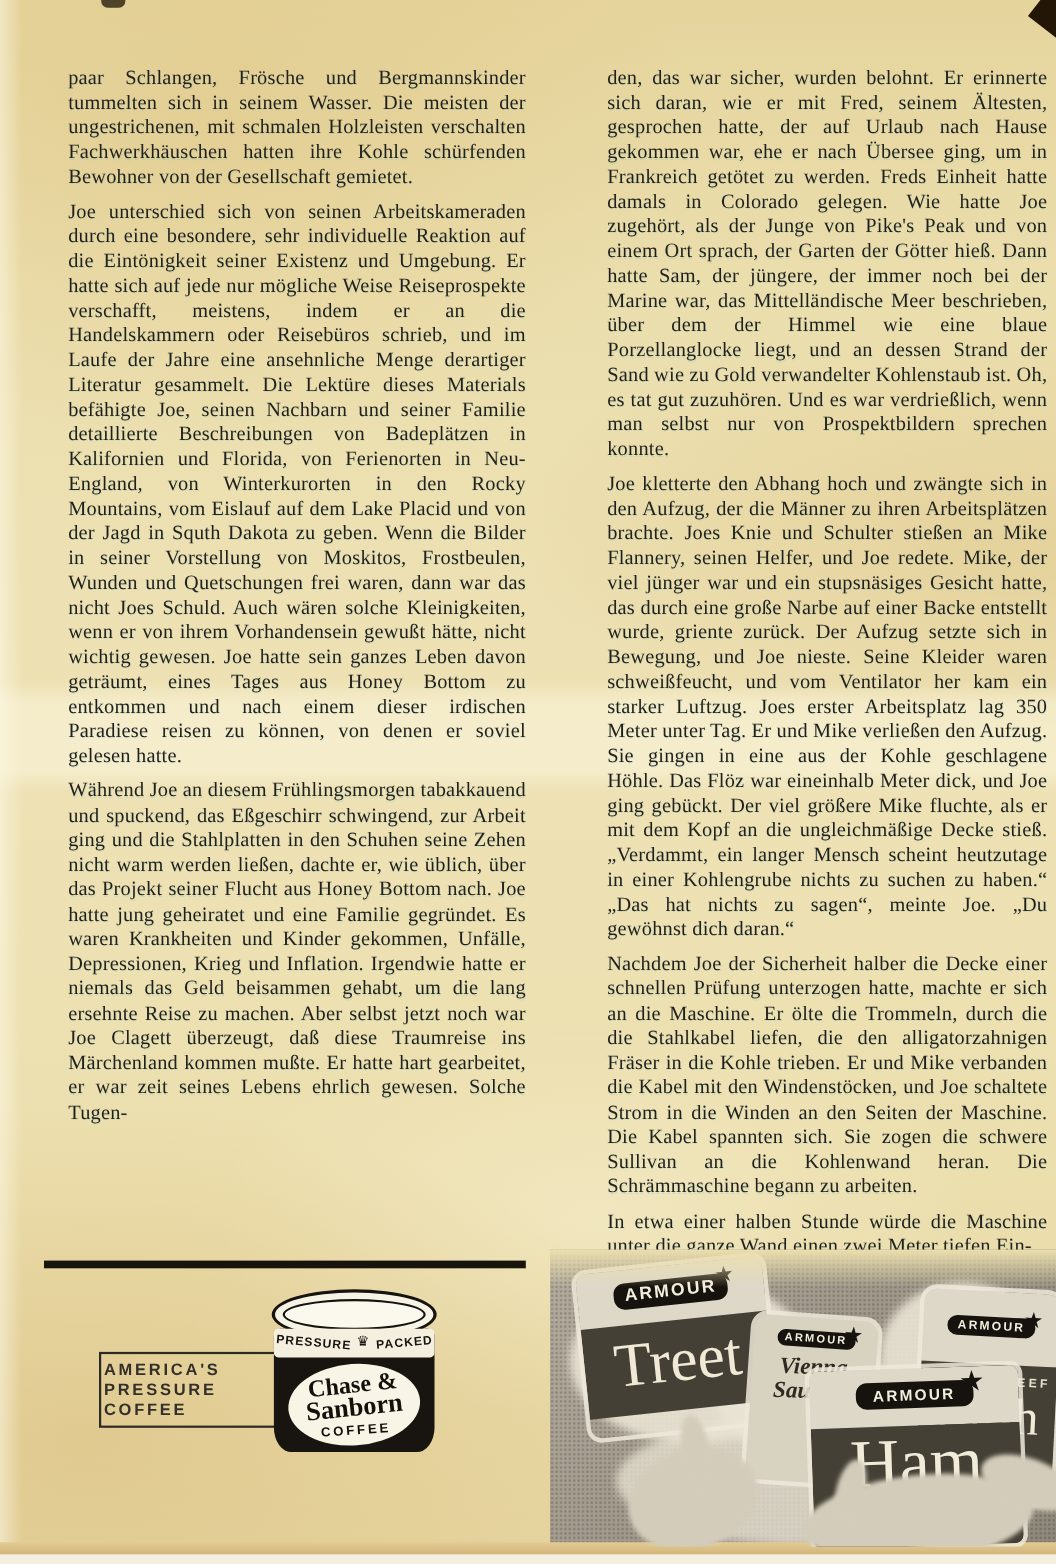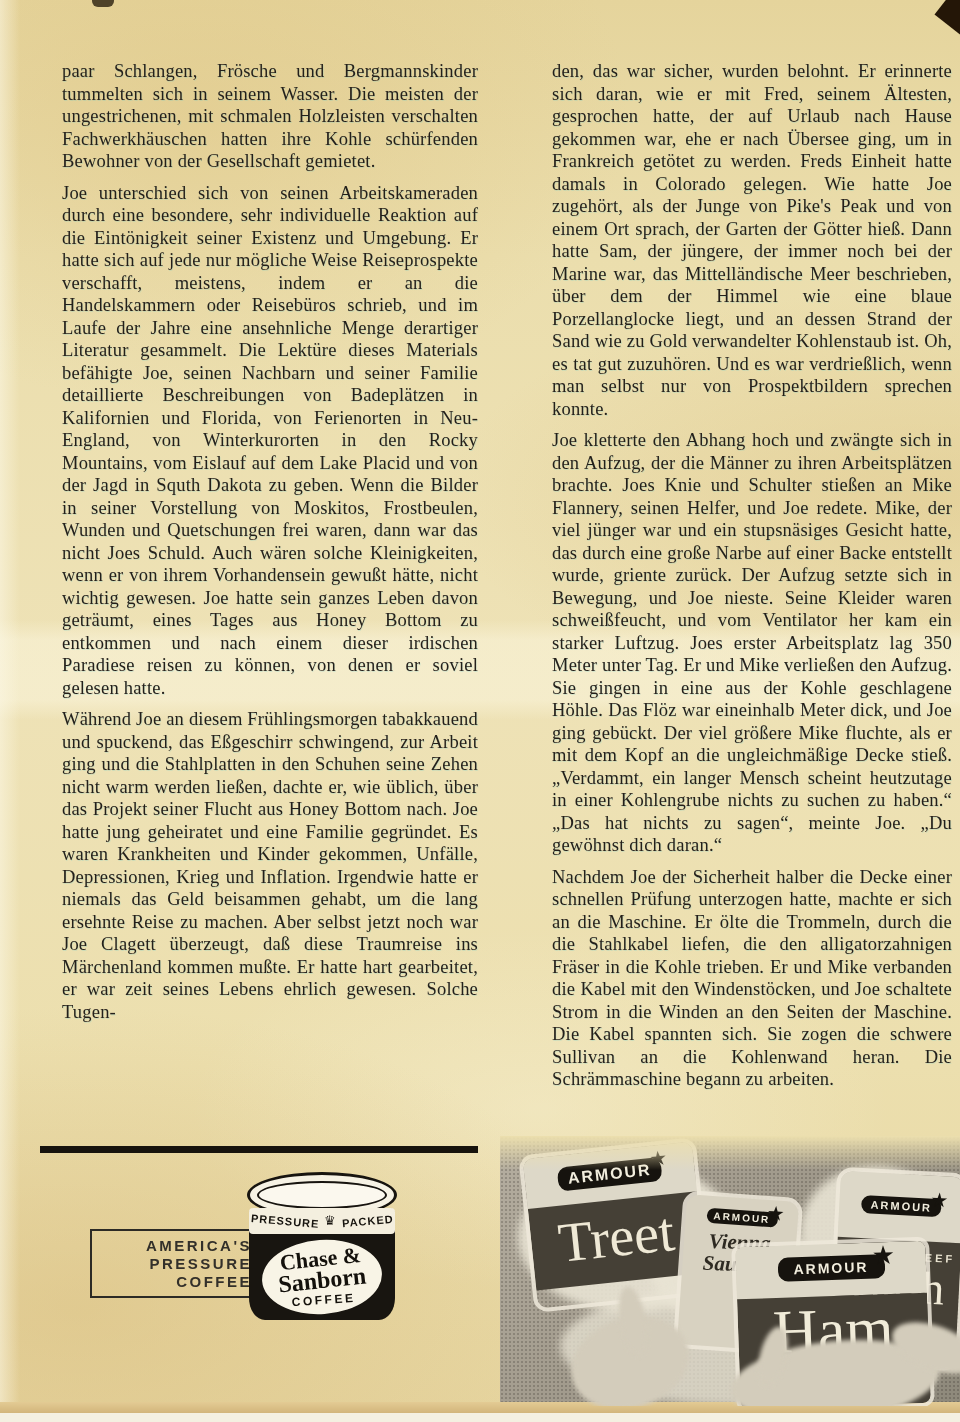--- a/index.html
+++ b/index.html
@@ -33,21 +33,21 @@
     text-align:justify;letter-spacing:.2px;
     text-shadow:.6px 1px 0 rgba(85,200,205,.22);}
   .col p{margin:0 0 9px 0;}
   .col-left{left:62px;width:416px;}
   .col-right{left:552px;width:400px;}
   
   .ad-rule{position:absolute;left:40px;top:1146px;width:438px;height:7px;background:#17130d;}
   
   .tagline-box{position:absolute;left:90px;top:1229px;width:164px;height:69px;
     border:2.5px solid #2c2a25;box-sizing:border-box;display:flex;flex-direction:column;
-    align-items:flex-end;justify-content:center;
+    align-items:flex-start;justify-content:center;
     font-family:"Liberation Sans","DejaVu Sans",sans-serif;font-weight:bold;
     font-size:15px;line-height:18px;letter-spacing:2.5px;color:#33302a;text-indent:2.5px;}
   .coffee-can{position:absolute;left:247px;top:1172px;width:150px;height:156px;}
   .can-lid{position:absolute;left:0;top:0;width:150px;height:46px;border-radius:50%;
     background:#f6f2e4;border:3px solid #17140f;box-sizing:border-box;}
   .can-lid-inner{position:absolute;left:7px;top:6px;right:7px;bottom:6px;border-radius:50%;
     border:2px solid #17140f;background:#fbf8ee;}
   .can-body{position:absolute;left:2px;top:36px;width:146px;height:112px;background:#181510;
     border-radius:6px 6px 16px 16px / 6px 6px 22px 22px;}
   .can-band{position:absolute;left:2px;top:36px;width:146px;height:26px;background:#f4efdf;
@@ -133,20 +133,21 @@
   <div class="col col-left">
     <p>paar Schlangen, Frösche und Bergmannskinder tummelten sich in seinem Wasser. Die meisten der ungestrichenen, mit schmalen Holzleisten verschalten Fachwerkhäuschen hatten ihre Kohle schürfenden Bewohner von der Gesellschaft gemietet.</p>
     <p>Joe unterschied sich von seinen Arbeitskameraden durch eine besondere, sehr individuelle Reaktion auf die Eintönigkeit seiner Existenz und Umgebung. Er hatte sich auf jede nur mögliche Weise Reiseprospekte verschafft, meistens, indem er an die Handelskammern oder Reisebüros schrieb, und im Laufe der Jahre eine ansehnliche Menge derartiger Literatur gesammelt. Die Lektüre dieses Materials befähigte Joe, seinen Nachbarn und seiner Familie detaillierte Beschreibungen von Badeplätzen in Kalifornien und Florida, von Ferienorten in Neu-England, von Winterkurorten in den Rocky Mountains, vom Eislauf auf dem Lake Placid und von der Jagd in Squth Dakota zu geben. Wenn die Bilder in seiner Vorstellung von Moskitos, Frostbeulen, Wunden und Quetschungen frei waren, dann war das nicht Joes Schuld. Auch wären solche Kleinigkeiten, wenn er von ihrem Vorhandensein gewußt hätte, nicht wichtig gewesen. Joe hatte sein ganzes Leben davon geträumt, eines Tages aus Honey Bottom zu entkommen und nach einem dieser irdischen Paradiese reisen zu können, von denen er soviel gelesen hatte.</p>
     <p>Während Joe an diesem Frühlingsmorgen tabakkauend und spuckend, das Eßgeschirr schwingend, zur Arbeit ging und die Stahlplatten in den Schuhen seine Zehen nicht warm werden ließen, dachte er, wie üblich, über das Projekt seiner Flucht aus Honey Bottom nach. Joe hatte jung geheiratet und eine Familie gegründet. Es waren Krankheiten und Kinder gekommen, Unfälle, Depressionen, Krieg und Inflation. Irgendwie hatte er niemals das Geld beisammen gehabt, um die lang ersehnte Reise zu machen. Aber selbst jetzt noch war Joe Clagett überzeugt, daß diese Traumreise ins Märchenland kommen mußte. Er hatte hart gearbeitet, er war zeit seines Lebens ehrlich gewesen. Solche Tugen-</p>
   </div>
 
   <div class="col col-right">
     <p>den, das war sicher, wurden belohnt. Er erinnerte sich daran, wie er mit Fred, seinem Ältesten, gesprochen hatte, der auf Urlaub nach Hause gekommen war, ehe er nach Übersee ging, um in Frankreich getötet zu werden. Freds Einheit hatte damals in Colorado gelegen. Wie hatte Joe zugehört, als der Junge von Pike's Peak und von einem Ort sprach, der Garten der Götter hieß. Dann hatte Sam, der jüngere, der immer noch bei der Marine war, das Mittelländische Meer beschrieben, über dem der Himmel wie eine blaue Porzellanglocke liegt, und an dessen Strand der Sand wie zu Gold verwandelter Kohlenstaub ist. Oh, es tat gut zuzuhören. Und es war verdrießlich, wenn man selbst nur von Prospektbildern sprechen konnte.</p>
     <p>Joe kletterte den Abhang hoch und zwängte sich in den Aufzug, der die Männer zu ihren Arbeitsplätzen brachte. Joes Knie und Schulter stießen an Mike Flannery, seinen Helfer, und Joe redete. Mike, der viel jünger war und ein stupsnäsiges Gesicht hatte, das durch eine große Narbe auf einer Backe entstellt wurde, griente zurück. Der Aufzug setzte sich in Bewegung, und Joe nieste. Seine Kleider waren schweißfeucht, und vom Ventilator her kam ein starker Luftzug. Joes erster Arbeitsplatz lag 350 Meter unter Tag. Er und Mike verließen den Aufzug. Sie gingen in eine aus der Kohle geschlagene Höhle. Das Flöz war eineinhalb Meter dick, und Joe ging gebückt. Der viel größere Mike fluchte, als er mit dem Kopf an die ungleichmäßige Decke stieß. „Verdammt, ein langer Mensch scheint heutzutage in einer Kohlengrube nichts zu suchen zu haben.“ „Das hat nichts zu sagen“, meinte Joe. „Du gewöhnst dich daran.“</p>
     <p>Nachdem Joe der Sicherheit halber die Decke einer schnellen Prüfung unterzogen hatte, machte er sich an die Maschine. Er ölte die Trommeln, durch die die Stahlkabel liefen, die den alligatorzahnigen Fräser in die Kohle trieben. Er und Mike verbanden die Kabel mit den Windenstöcken, und Joe schaltete Strom in die Winden an den Seiten der Maschine. Die Kabel spannten sich. Sie zogen die schwere Sullivan an die Kohlenwand heran. Die Schrämmaschine begann zu arbeiten.</p>
+    <p>In etwa einer halben Stunde würde die Maschine unter die ganze Wand einen zwei Meter tiefen Ein-</p>
   </div>
 
   <div class="ad-rule"></div>
 
   <div>
     <div class="tagline-box">
       <div>AMERICA'S</div>
       <div>PRESSURE</div>
       <div>COFFEE</div>
     </div>

